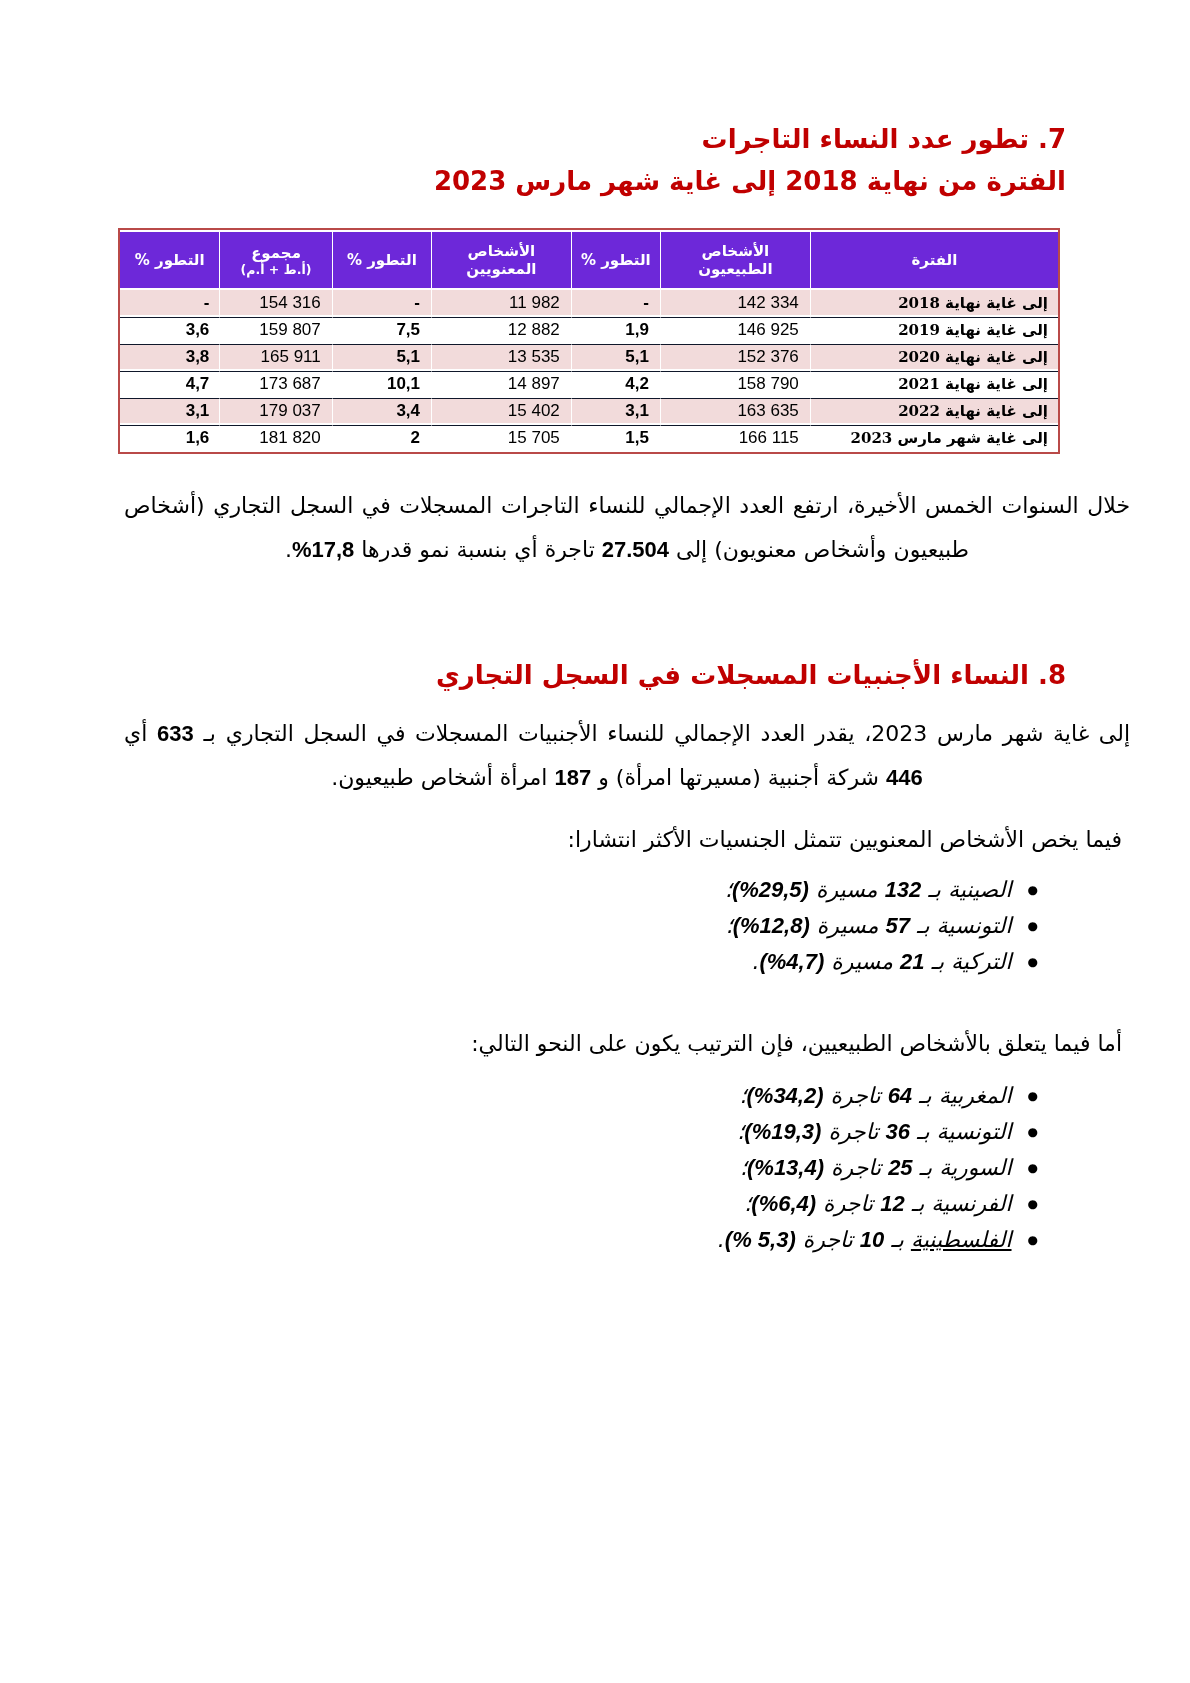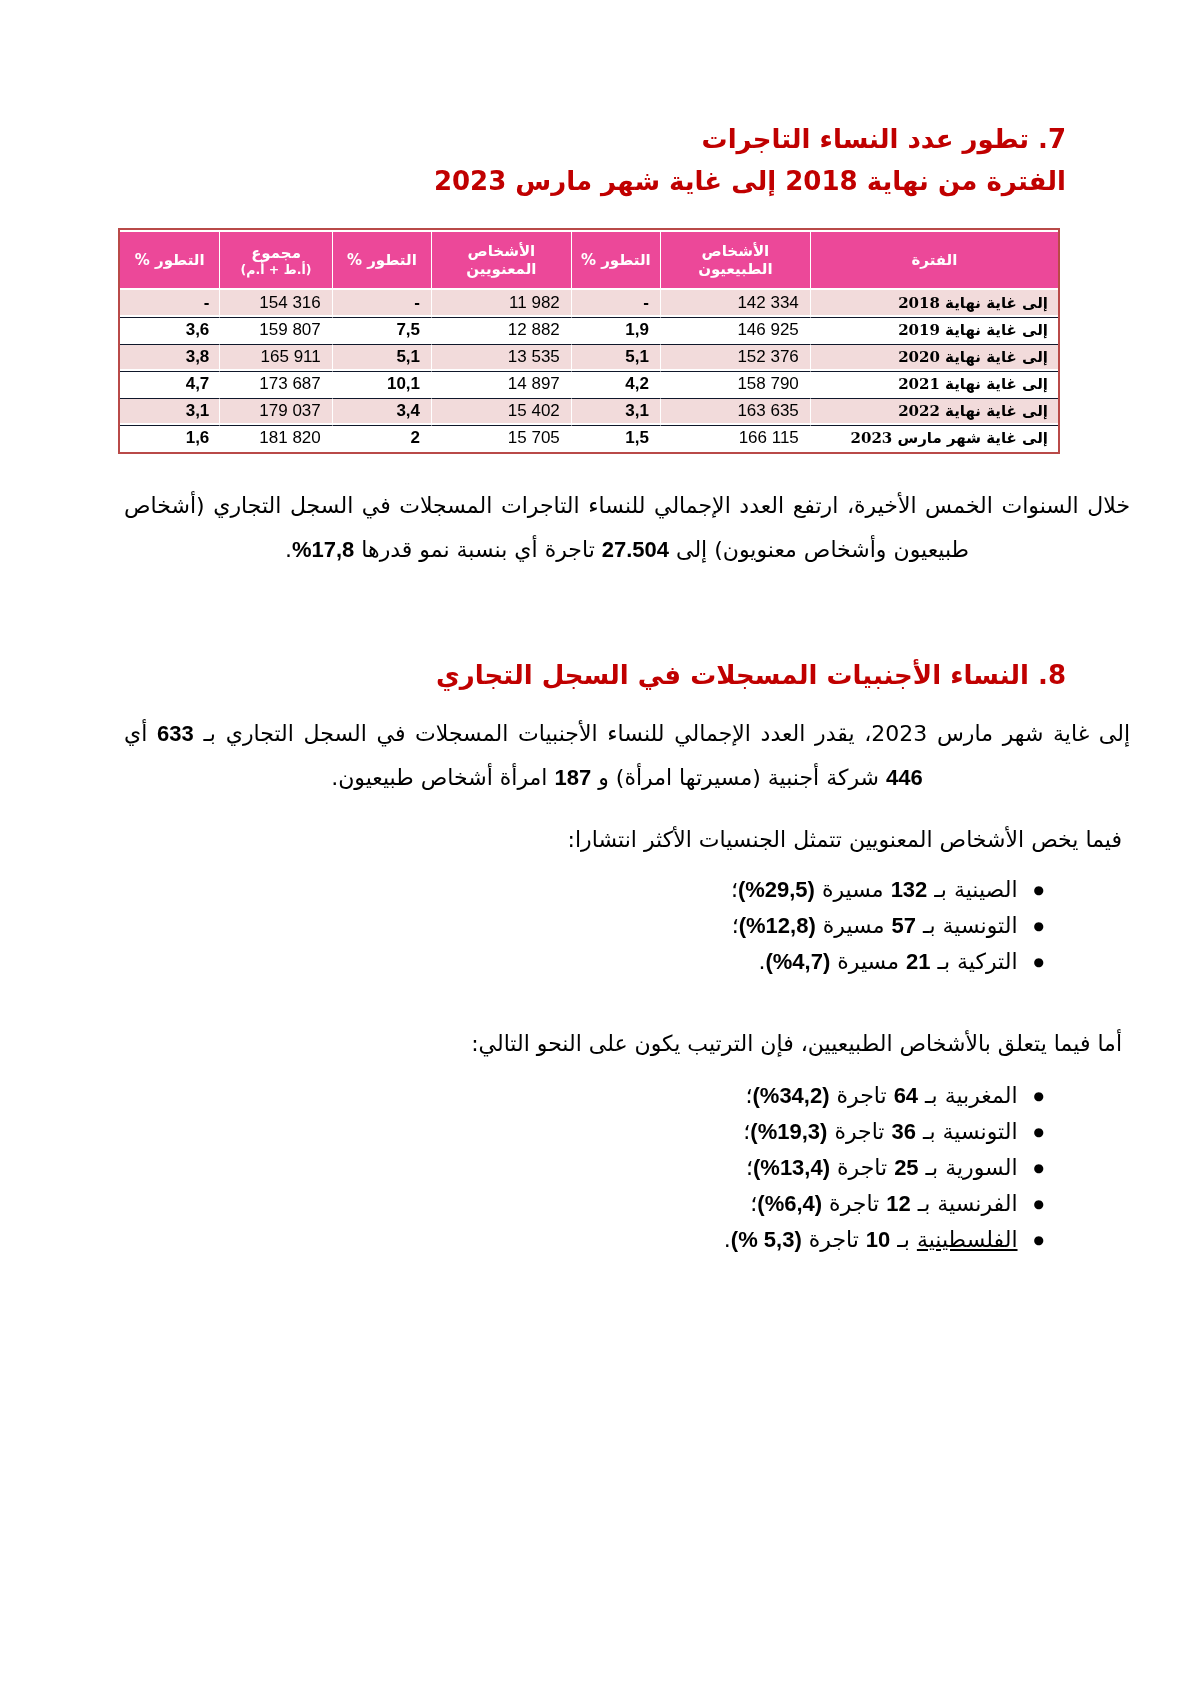--- a/index.html
+++ b/index.html
@@ -18,21 +18,21 @@
   
   .tablewrap{
     width:942px;margin:26px 70px 0 auto;box-sizing:border-box;
     border:2px solid #B94A48;
   }
   table{width:100%;border-collapse:separate;border-spacing:0 2px;background:#fff;table-layout:fixed;}
   col.c-period{width:245px} col.c-nat{width:148px} col.c-ev1{width:88px}
   col.c-leg{width:138px}    col.c-ev2{width:98px}  col.c-tot{width:111px}
   col.c-ev3{width:98px}
   th{
-    background:#ec4899;color:#fff;font-weight:bold;font-size:15px;
+    background:#6d28d9;color:#fff;font-weight:bold;font-size:15px;
     text-align:center;vertical-align:middle;padding:5px 2px;height:46px;
   }
   th .sub{font-size:12.5px;line-height:15px;}
   th:not(:last-child),td:not(:last-child){border-left:1px solid #fff;}
   tbody td{height:25px;padding:0 10px;box-sizing:border-box;}
   tbody tr:nth-child(odd) td{background:#F2DBDB;}
   tbody tr:not(:first-child) td{border-top:1px solid #0f172a;}
   td.period{
     font-family:"DejaVu Serif","DejaVu Sans",serif;font-weight:bold;
     font-size:15px;text-align:right;
@@ -44,21 +44,21 @@
   td.ev{font-weight:bold;}
   
   .para{font-size:22px;line-height:44px;text-align:justify;margin:0;}
   .center-last{text-align-last:center;}
   .p-summary{margin-top:30px;}
   .p-foreign{margin-top:16px;}
   .lead{font-size:22px;line-height:36px;text-align:right;margin:8px;}
   .lead1{margin-top:22px;}
   .lead2{margin-top:46px;}
   
-  ul{list-style:none;margin:10px;padding:0;}
+  ul{list-style:none;margin:16px;padding:0;font-style:italic;}
   .list1{margin-top:14px;}
   .list2{margin-top:16px;}
   li{font-size:22px;line-height:35px;text-align:right;margin:0 76px 0 0;}
   li::before{content:"●";font-size:12px;vertical-align:3px;margin-left:16px;}
   
   .b{font-weight:bold;font-family:"Liberation Sans","DejaVu Sans",sans-serif;}
   .u{text-decoration:underline;}
   .ltr{direction:ltr;unicode-bidi:isolate;}
 </style>
 </head>

